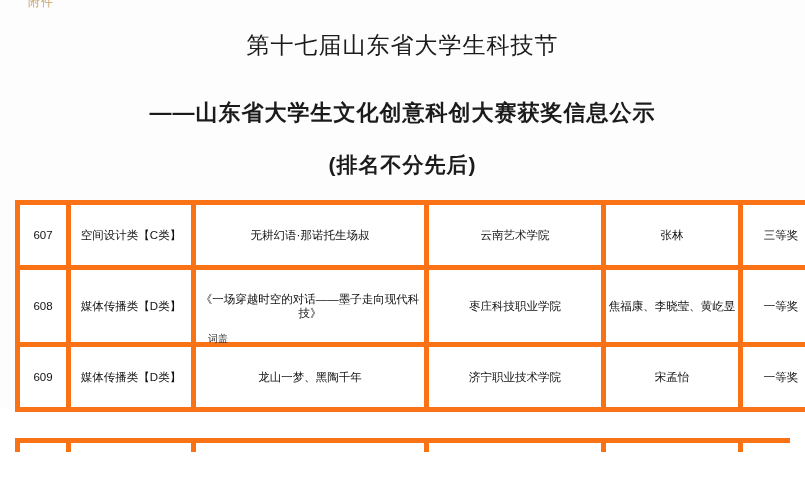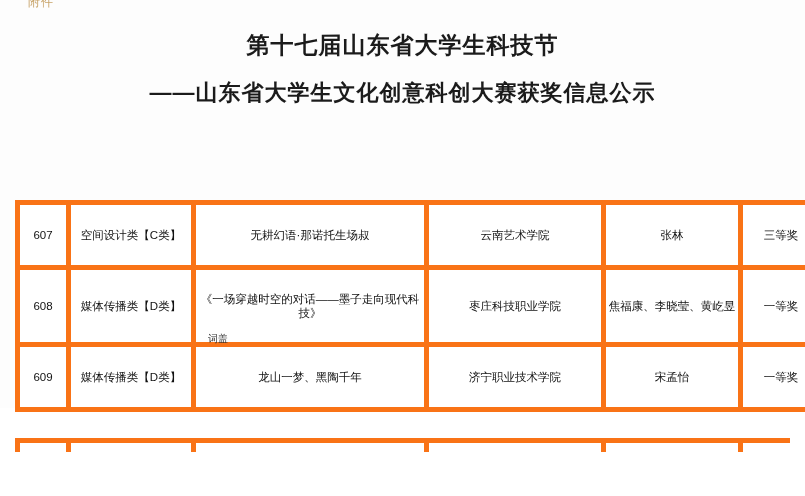--- a/index.html
+++ b/index.html
@@ -27,31 +27,31 @@
     font-size: 12px;
     color: #c8a46a;
     letter-spacing: 1px;
   }
   .titles {
     padding-top: 32px;
     text-align: center;
   }
   .title-main {
     font-size: 23px;
-    font-weight: bold;
+    font-weight: normal;
     color: #1b1b1b;
     letter-spacing: 1px;
     line-height: 1.2;
   }
   .title-sub {
     font-size: 22px;
     font-weight: bold;
     color: #1b1b1b;
     letter-spacing: 1px;
-    margin-top: 20px;
+    margin-top: 40px;
     line-height: 1.2;
   }
   .title-note {
     font-size: 21px;
     font-weight: bold;
     color: #1b1b1b;
     letter-spacing: 1px;
     margin-top: 26px;
     line-height: 1.2;
   }
@@ -117,20 +117,21 @@
 </head>
 <body>
 
 <div class="page">
 
   <div class="corner-mark">附件</div>
 
   <div class="titles">
     <div class="title-main">第十七届山东省大学生科技节</div>
     <div class="title-sub">——山东省大学生文化创意科创大赛获奖信息公示</div>
+    <div class="title-note">(排名不分先后)</div>
   </div>
 
   <div class="table-block table-1">
     <table class="award">
       <tbody>
           <tr class="row-tall">
         <td class="c-no">607</td>
         <td class="c-cat">空间设计类【C类】</td>
         <td class="c-work">无耕幻语·那诺托生场叔</td>
         <td class="c-org">云南艺术学院</td>

